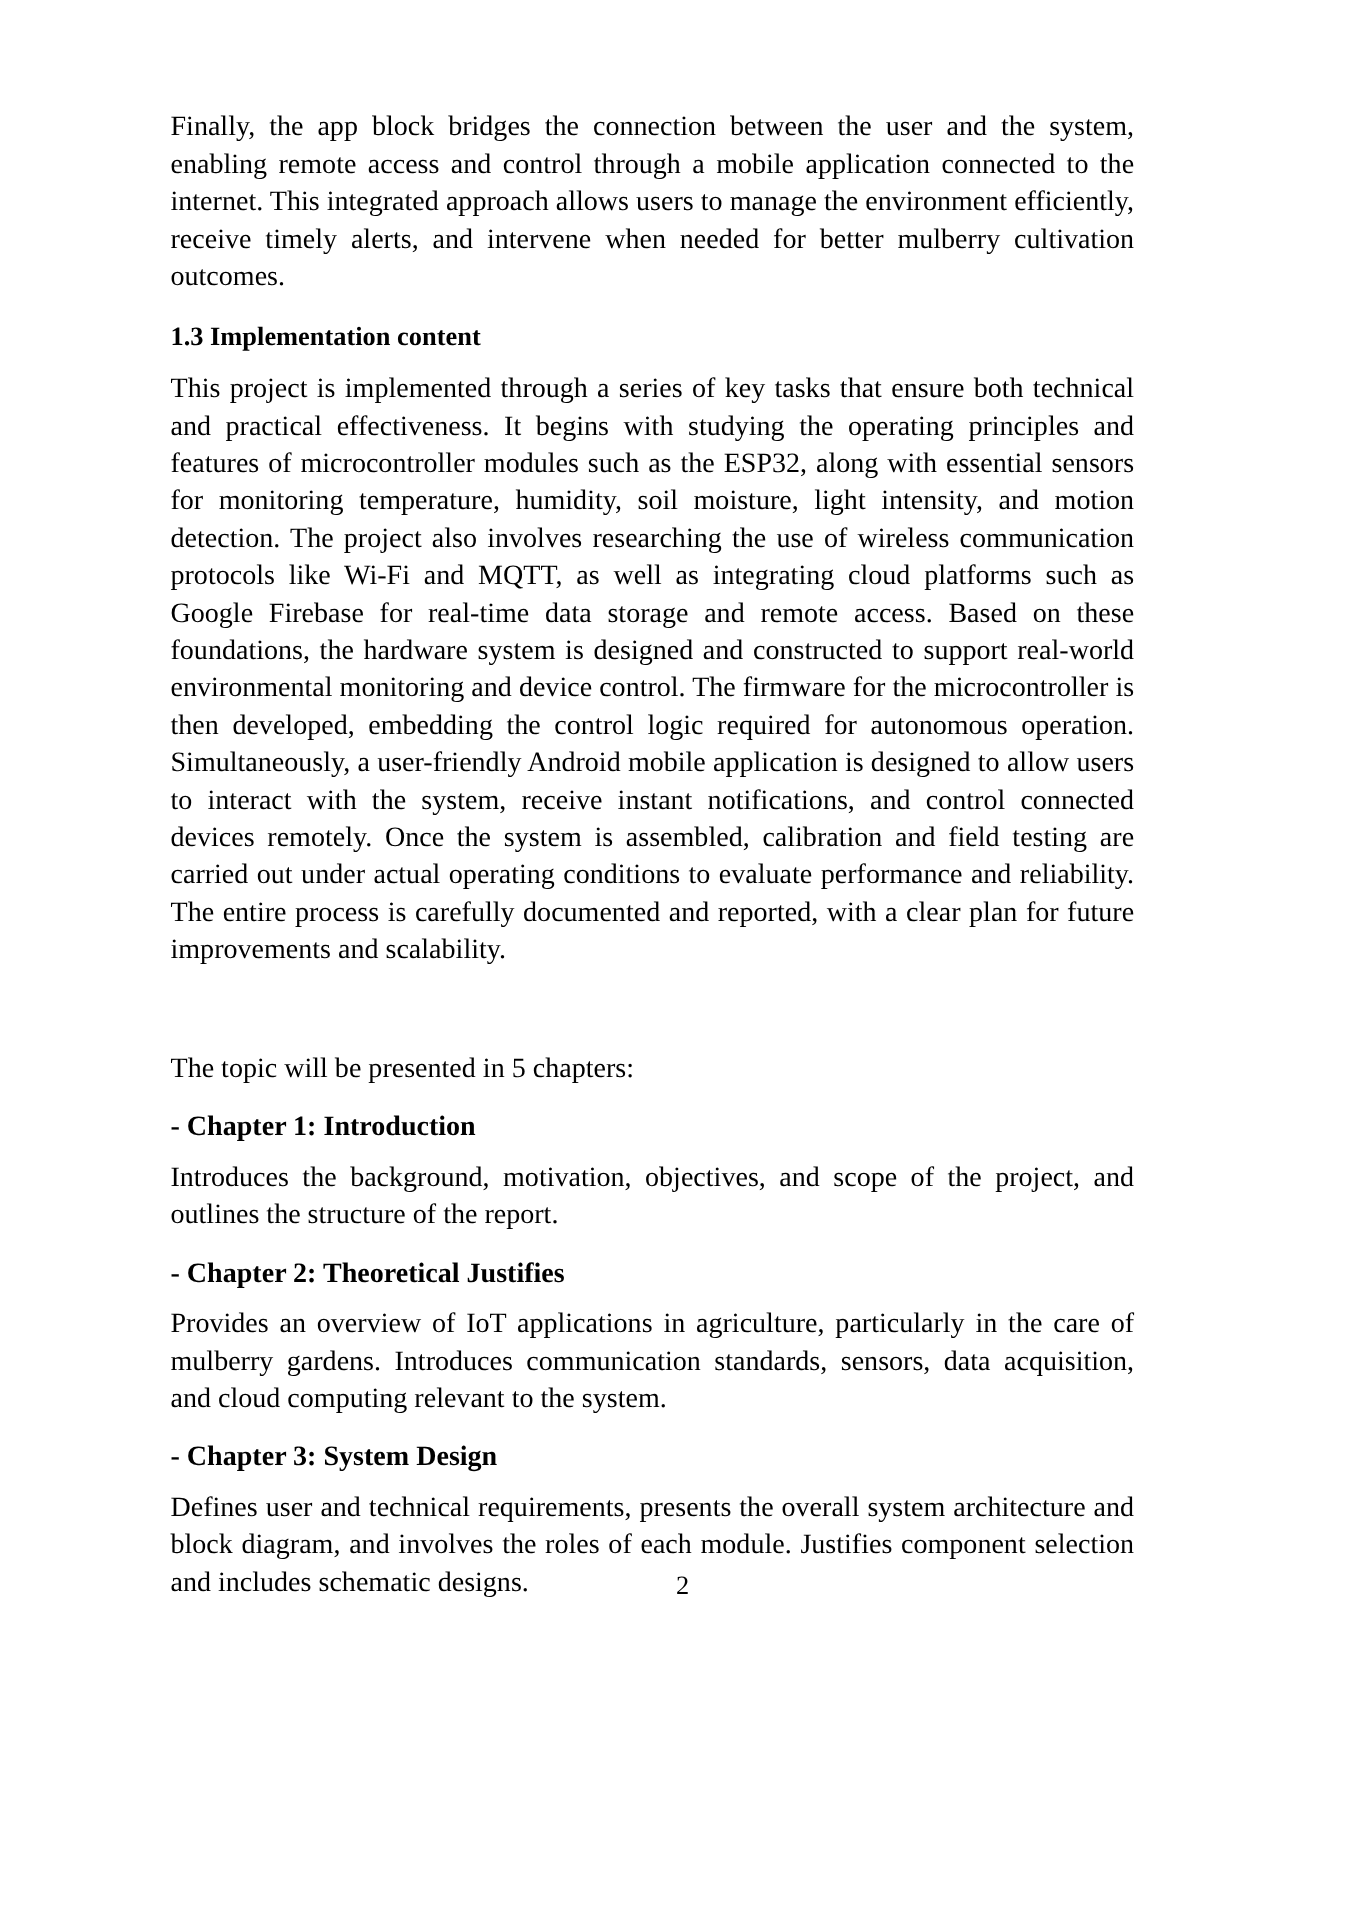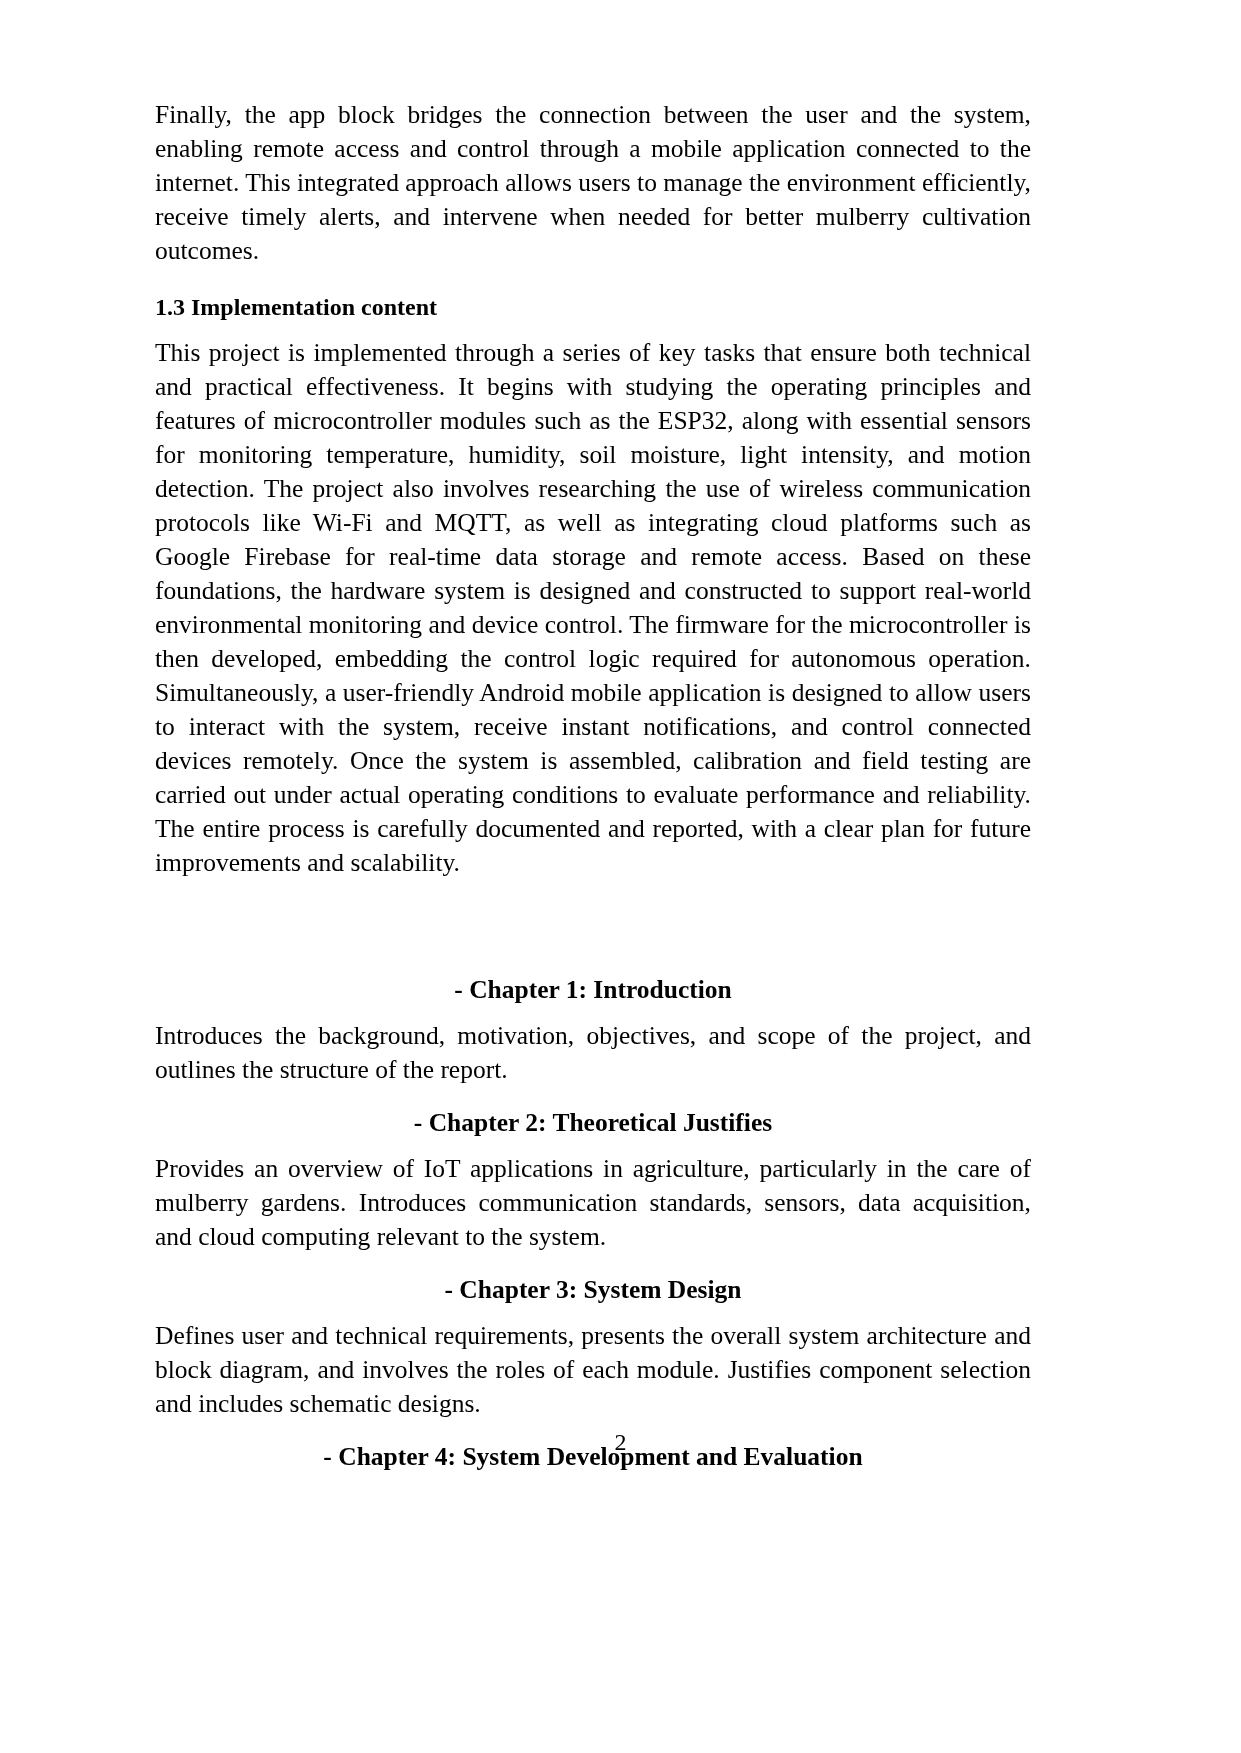--- a/index.html
+++ b/index.html
@@ -42,21 +42,21 @@
     line-height: 34px;
     font-weight: bold;
     text-align: left;
   }
   h3.chapter-heading {
     margin: 0;
     padding: 0;
     font-size: 25.5px;
     line-height: 34px;
     font-weight: bold;
-    text-align: center;
+    text-align: left;
   }
   .gap-sm { height: 19px; }
   .gap-md { height: 22px; }
   .gap-lg { height: 55px; }
   .gap-xs { height: 12px; }
   .page-number {
     position: absolute;
     left: 0;
     right: 0;
     top: 1428px;
@@ -79,20 +79,21 @@
 
     <div class="gap-xs"></div>
 
     <p class="body-para">This project is implemented through a series of key tasks that ensure both technical and practical effectiveness. It begins with studying the operating principles and features of microcontroller modules such as the ESP32, along with essential sensors for monitoring temperature, humidity, soil moisture, light intensity, and motion detection. The project also involves researching the use of wireless communication protocols like Wi-Fi and MQTT, as well as integrating cloud platforms such as Google Firebase for real-time data storage and remote access. Based on these foundations, the hardware system is designed and constructed to support real-world environmental monitoring and device control. The firmware for the microcontroller is then developed, embedding the control logic required for autonomous operation. Simultaneously, a user-friendly Android mobile application is designed to allow users to interact with the system, receive instant notifications, and control connected devices remotely. Once the system is assembled, calibration and field testing are carried out under actual operating conditions to evaluate performance and reliability. The entire process is carefully documented and reported, with a clear plan for future improvements and scalability.</p>
 
     <div class="gap-lg"></div>
 
 
     <div class="gap-sm"></div>
 
+    <p class="body-para">The topic will be presented in 5 chapters:</p>
 
     <div class="gap-sm"></div>
 
     <h3 class="chapter-heading">- Chapter 1: Introduction</h3>
 
     <div class="gap-xs"></div>
 
     <p class="body-para">Introduces the background, motivation, objectives, and scope of the project, and outlines the structure of the report.</p>
 
     <div class="gap-sm"></div>
@@ -106,18 +107,17 @@
     <div class="gap-sm"></div>
 
     <h3 class="chapter-heading">- Chapter 3: System Design</h3>
 
     <div class="gap-xs"></div>
 
     <p class="body-para">Defines user and technical requirements, presents the overall system architecture and block diagram, and involves the roles of each module. Justifies component selection and includes schematic designs.</p>
 
     <div class="gap-sm"></div>
 
-    <h3 class="chapter-heading">- Chapter 4: System Development and Evaluation</h3>
 
   </div>
 
   <div class="page-number">2</div>
 </div>
 
 </body></html>

